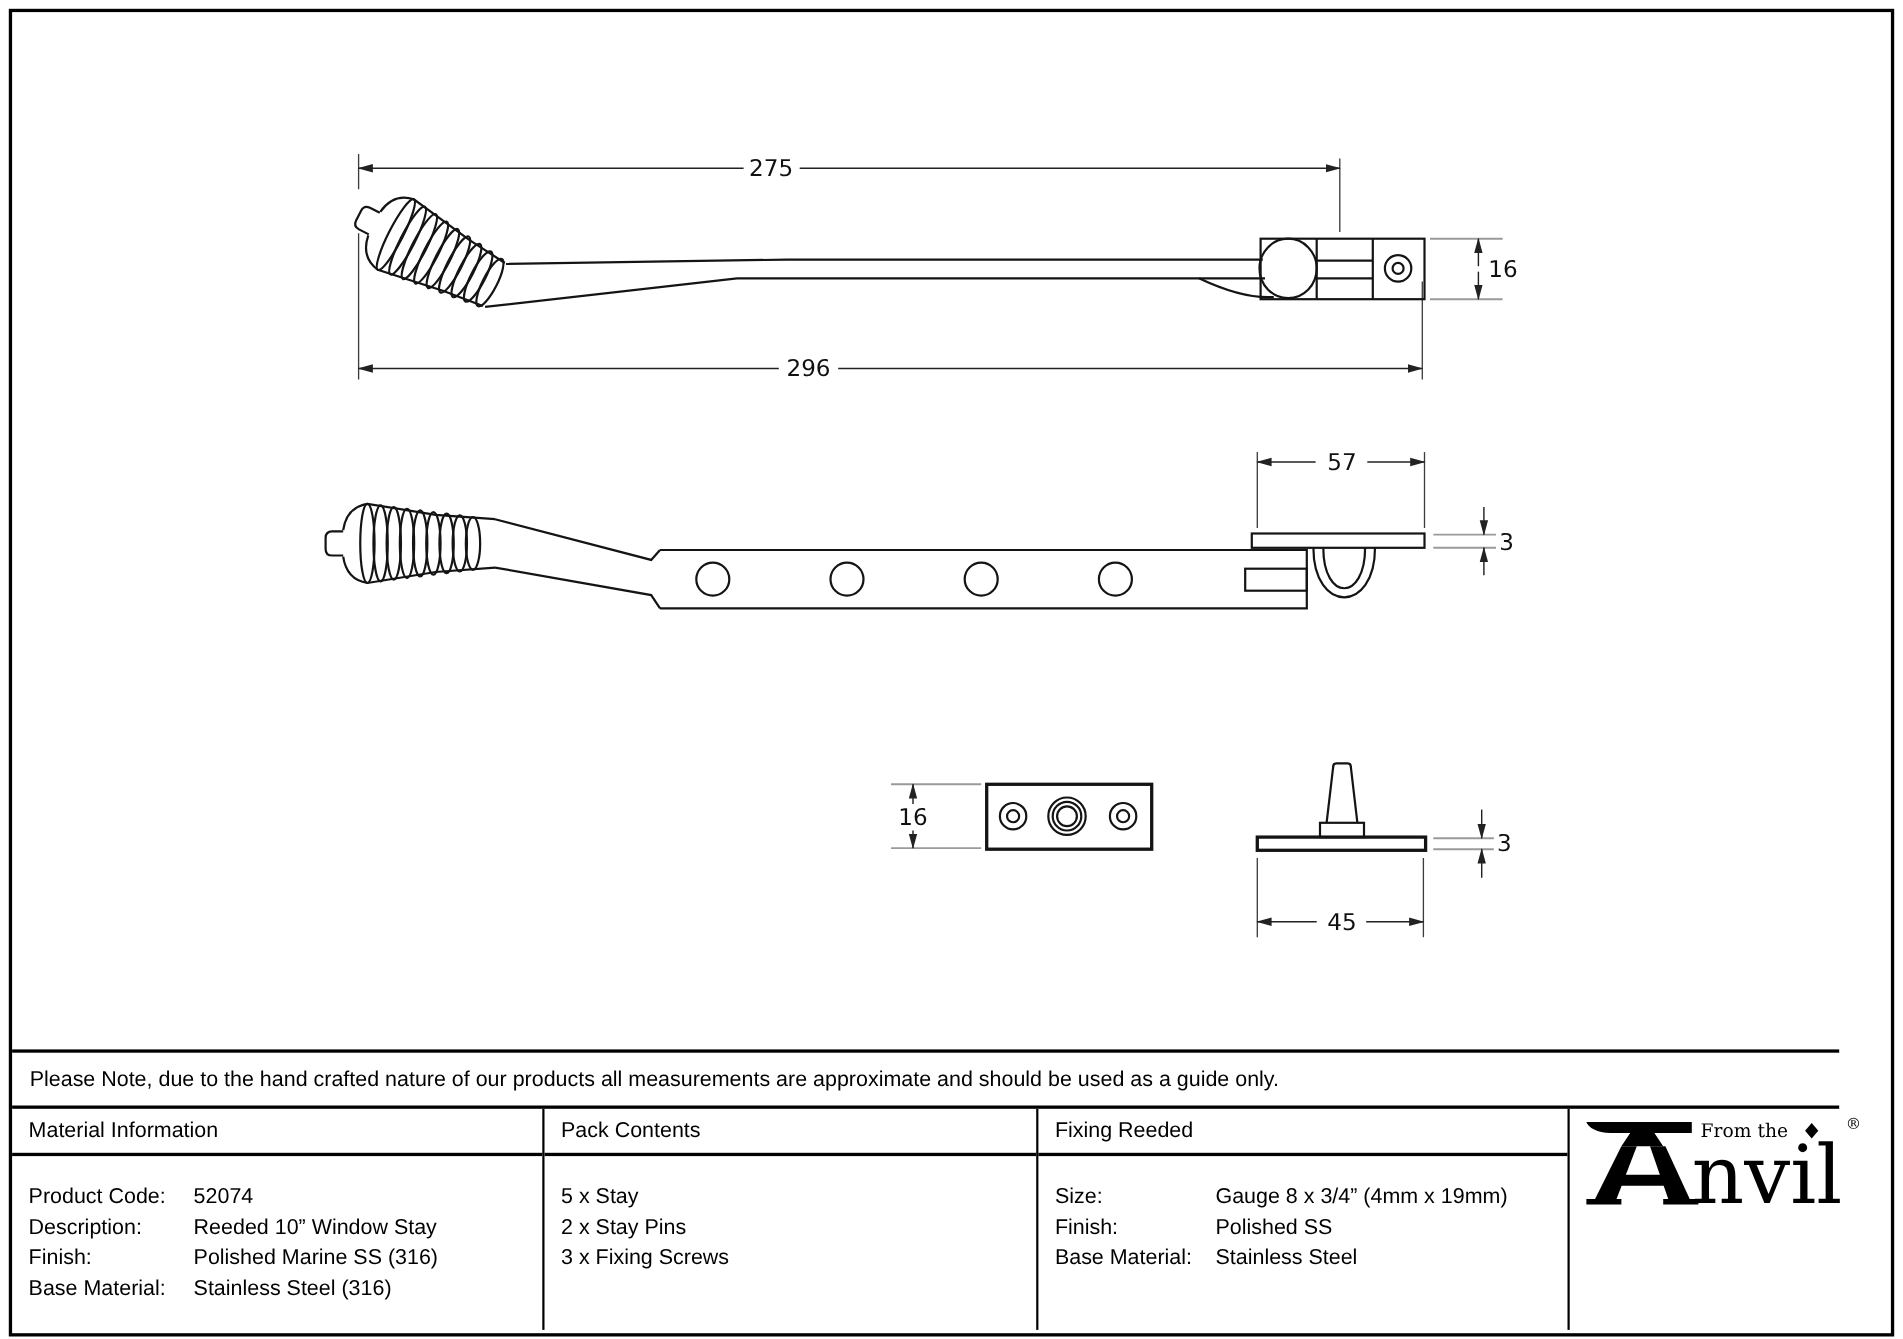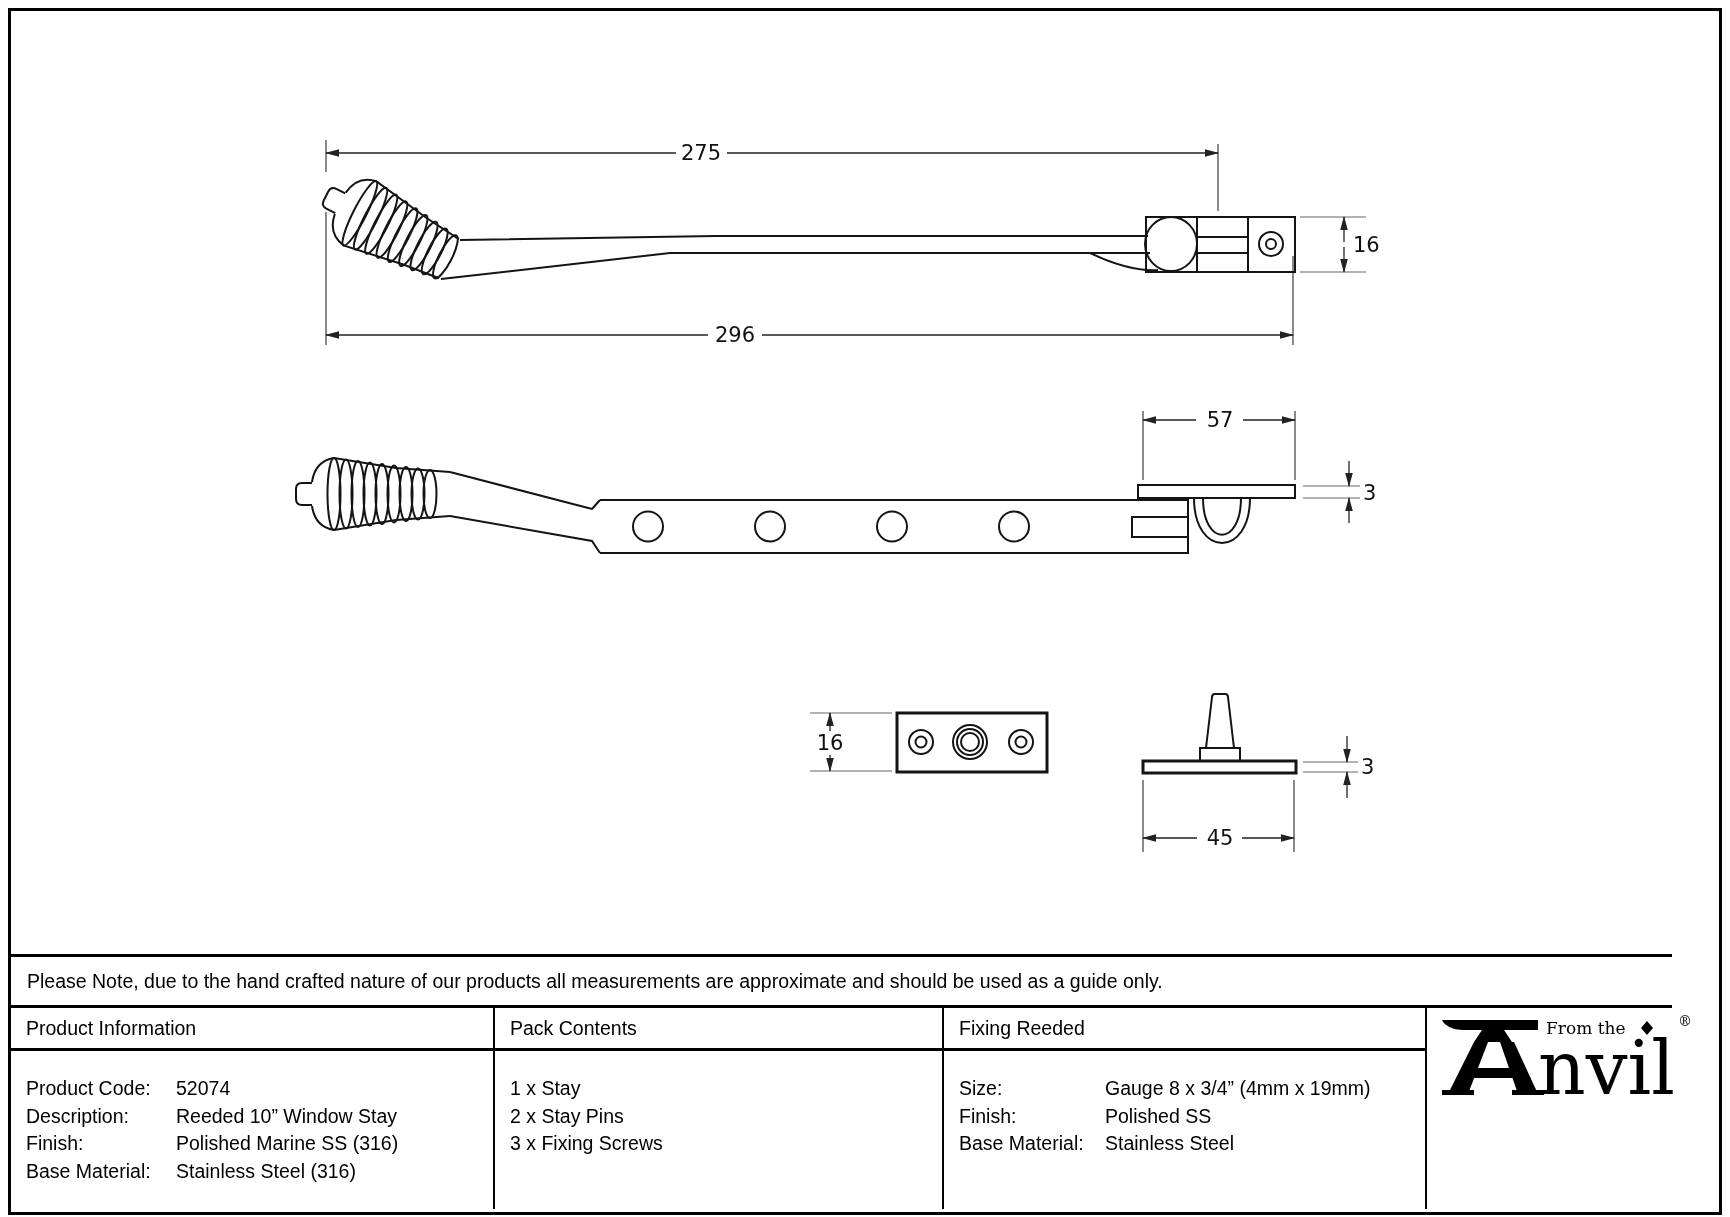--- a/index.html
+++ b/index.html
@@ -170,21 +170,21 @@
 </svg>
 
 <div id="note">
   <span>Please Note, due to the hand crafted nature of our products all measurements are approximate and should be used as a guide only.</span>
 </div>
 
 <div id="spec">
 
   <div class="col">
     <div class="hdr">
-      <span>Product Information</span>
+      <span>Material Information</span>
     </div>
     <div class="cbody">
       <div class="kv">
         <span class="k1">Product Code:</span>
         <span>52074</span>
       </div>
       <div class="kv">
         <span class="k1">Description:</span>
         <span>Reeded 10” Window Stay</span>
       </div>
@@ -197,21 +197,21 @@
         <span>Stainless Steel (316)</span>
       </div>
     </div>
   </div>
 
   <div class="col">
     <div class="hdr">
       <span>Pack Contents</span>
     </div>
     <div class="cbody">
-      <div>1 x Stay</div>
+      <div>5 x Stay</div>
       <div>2 x Stay Pins</div>
       <div>3 x Fixing Screws</div>
     </div>
   </div>
 
   <div class="col">
     <div class="hdr">
       <span>Fixing Reeded</span>
     </div>
     <div class="cbody">

